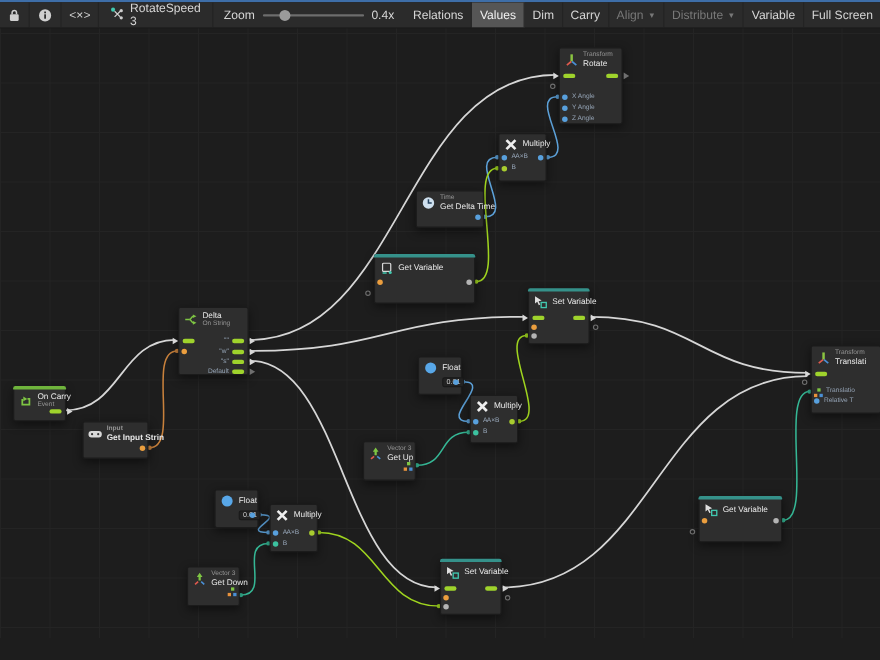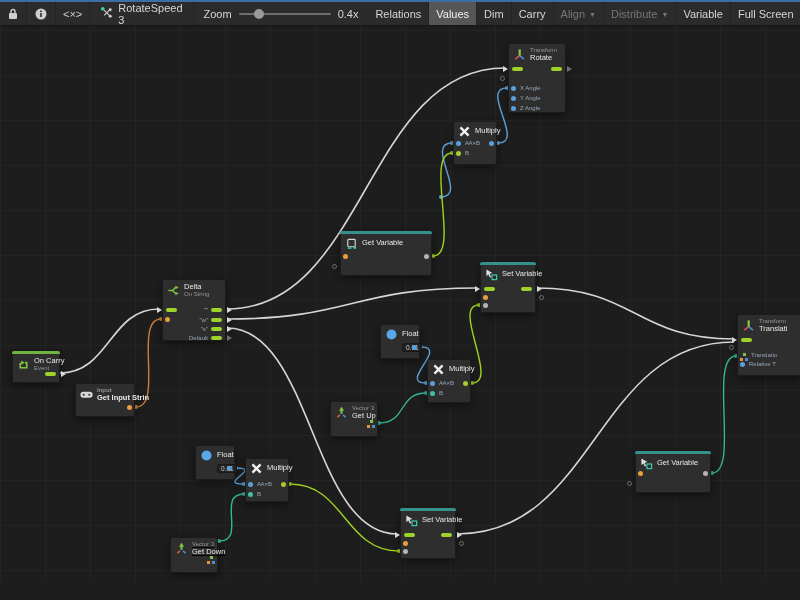--- a/index.html
+++ b/index.html
@@ -228,20 +228,37 @@
           <span class="pflow" style="display: block; background: rgb(159, 211, 44);"></span>
           <span class="arrow" style="right: -10px; top: -1px;"></span>
           <span class="plabel" style="right: 14px;">"s"</span>
         </div>
         <div class="port" style="top: 56px; right: 3px;">
           <span class="pflow" style="display: block; background: rgb(159, 211, 44);"></span>
           <span class="arrow dim" style="right: -10px; top: -1px;"></span>
           <span class="plabel" style="right: 14px;">Default</span>
         </div>
       </div>
+      <div class="node" style="left: 378px; top: 147px; width: 62px; height: 34px;">
+        <div class="hdr">
+          <span class="nicon">
+            <svg viewBox="0 0 14 14">
+              <circle cx="7" cy="7" r="5.6" fill="#cfe0ee"></circle>
+              <path d="M7 3.4 V7 H10.2" fill="none" stroke="#24425f" stroke-width="1.5"></path>
+            </svg>
+          </span>
+          <div class="titles">
+            <div class="cat">Time</div>
+            <div class="title">Get Delta Time</div>
+          </div>
+        </div>
+        <div class="port" style="top: 21px; right: 2px;">
+          <span class="pdot" style="display: block; background: rgb(88, 160, 221);"></span>
+        </div>
+      </div>
       <div class="node" style="left: 453px; top: 95px; width: 44px; height: 44px;">
         <div class="hdr">
           <span class="nicon">
             <svg viewBox="0 0 14 14">
               <g stroke="#efefef" stroke-width="2.6">
                 <path d="M2.6 2.6 L11.4 11.4"></path>
                 <path d="M11.4 2.6 L2.6 11.4"></path>
               </g>
             </svg>
           </span>
@@ -456,21 +473,21 @@
         </div>
         <div class="port" style="top: 33px; left: 2px;">
           <span class="pdot" style="display: block; background: rgb(60, 194, 160);"></span>
           <span class="plabel" style="left: 9px;">B</span>
         </div>
         <div class="port" style="top: 23px; right: 2px;">
           <span class="pdot" style="display: block; background: rgb(168, 204, 47);"></span>
           <span class="plabel" style="right: 14px;">A×B</span>
         </div>
       </div>
-      <div class="node" style="left: 170px; top: 511px; width: 48px; height: 36px; text-decoration: underline;">
+      <div class="node" style="left: 170px; top: 489px; width: 48px; height: 36px;">
         <div class="hdr">
           <span class="nicon">
             <svg viewBox="0 0 14 14">
               <path d="M7 0.8 L9.8 5 H8.1 V8.4 H5.9 V5 H4.2 Z" fill="#7ec543"></path>
               <path d="M5.5 9.5 L2.5 12" stroke="#e05a4e" stroke-width="1.6"></path>
               <path d="M8.5 9.5 L11.5 12" stroke="#4a8fd5" stroke-width="1.6"></path>
             </svg>
           </span>
           <div class="titles">
             <div class="cat">Vector 3</div>

